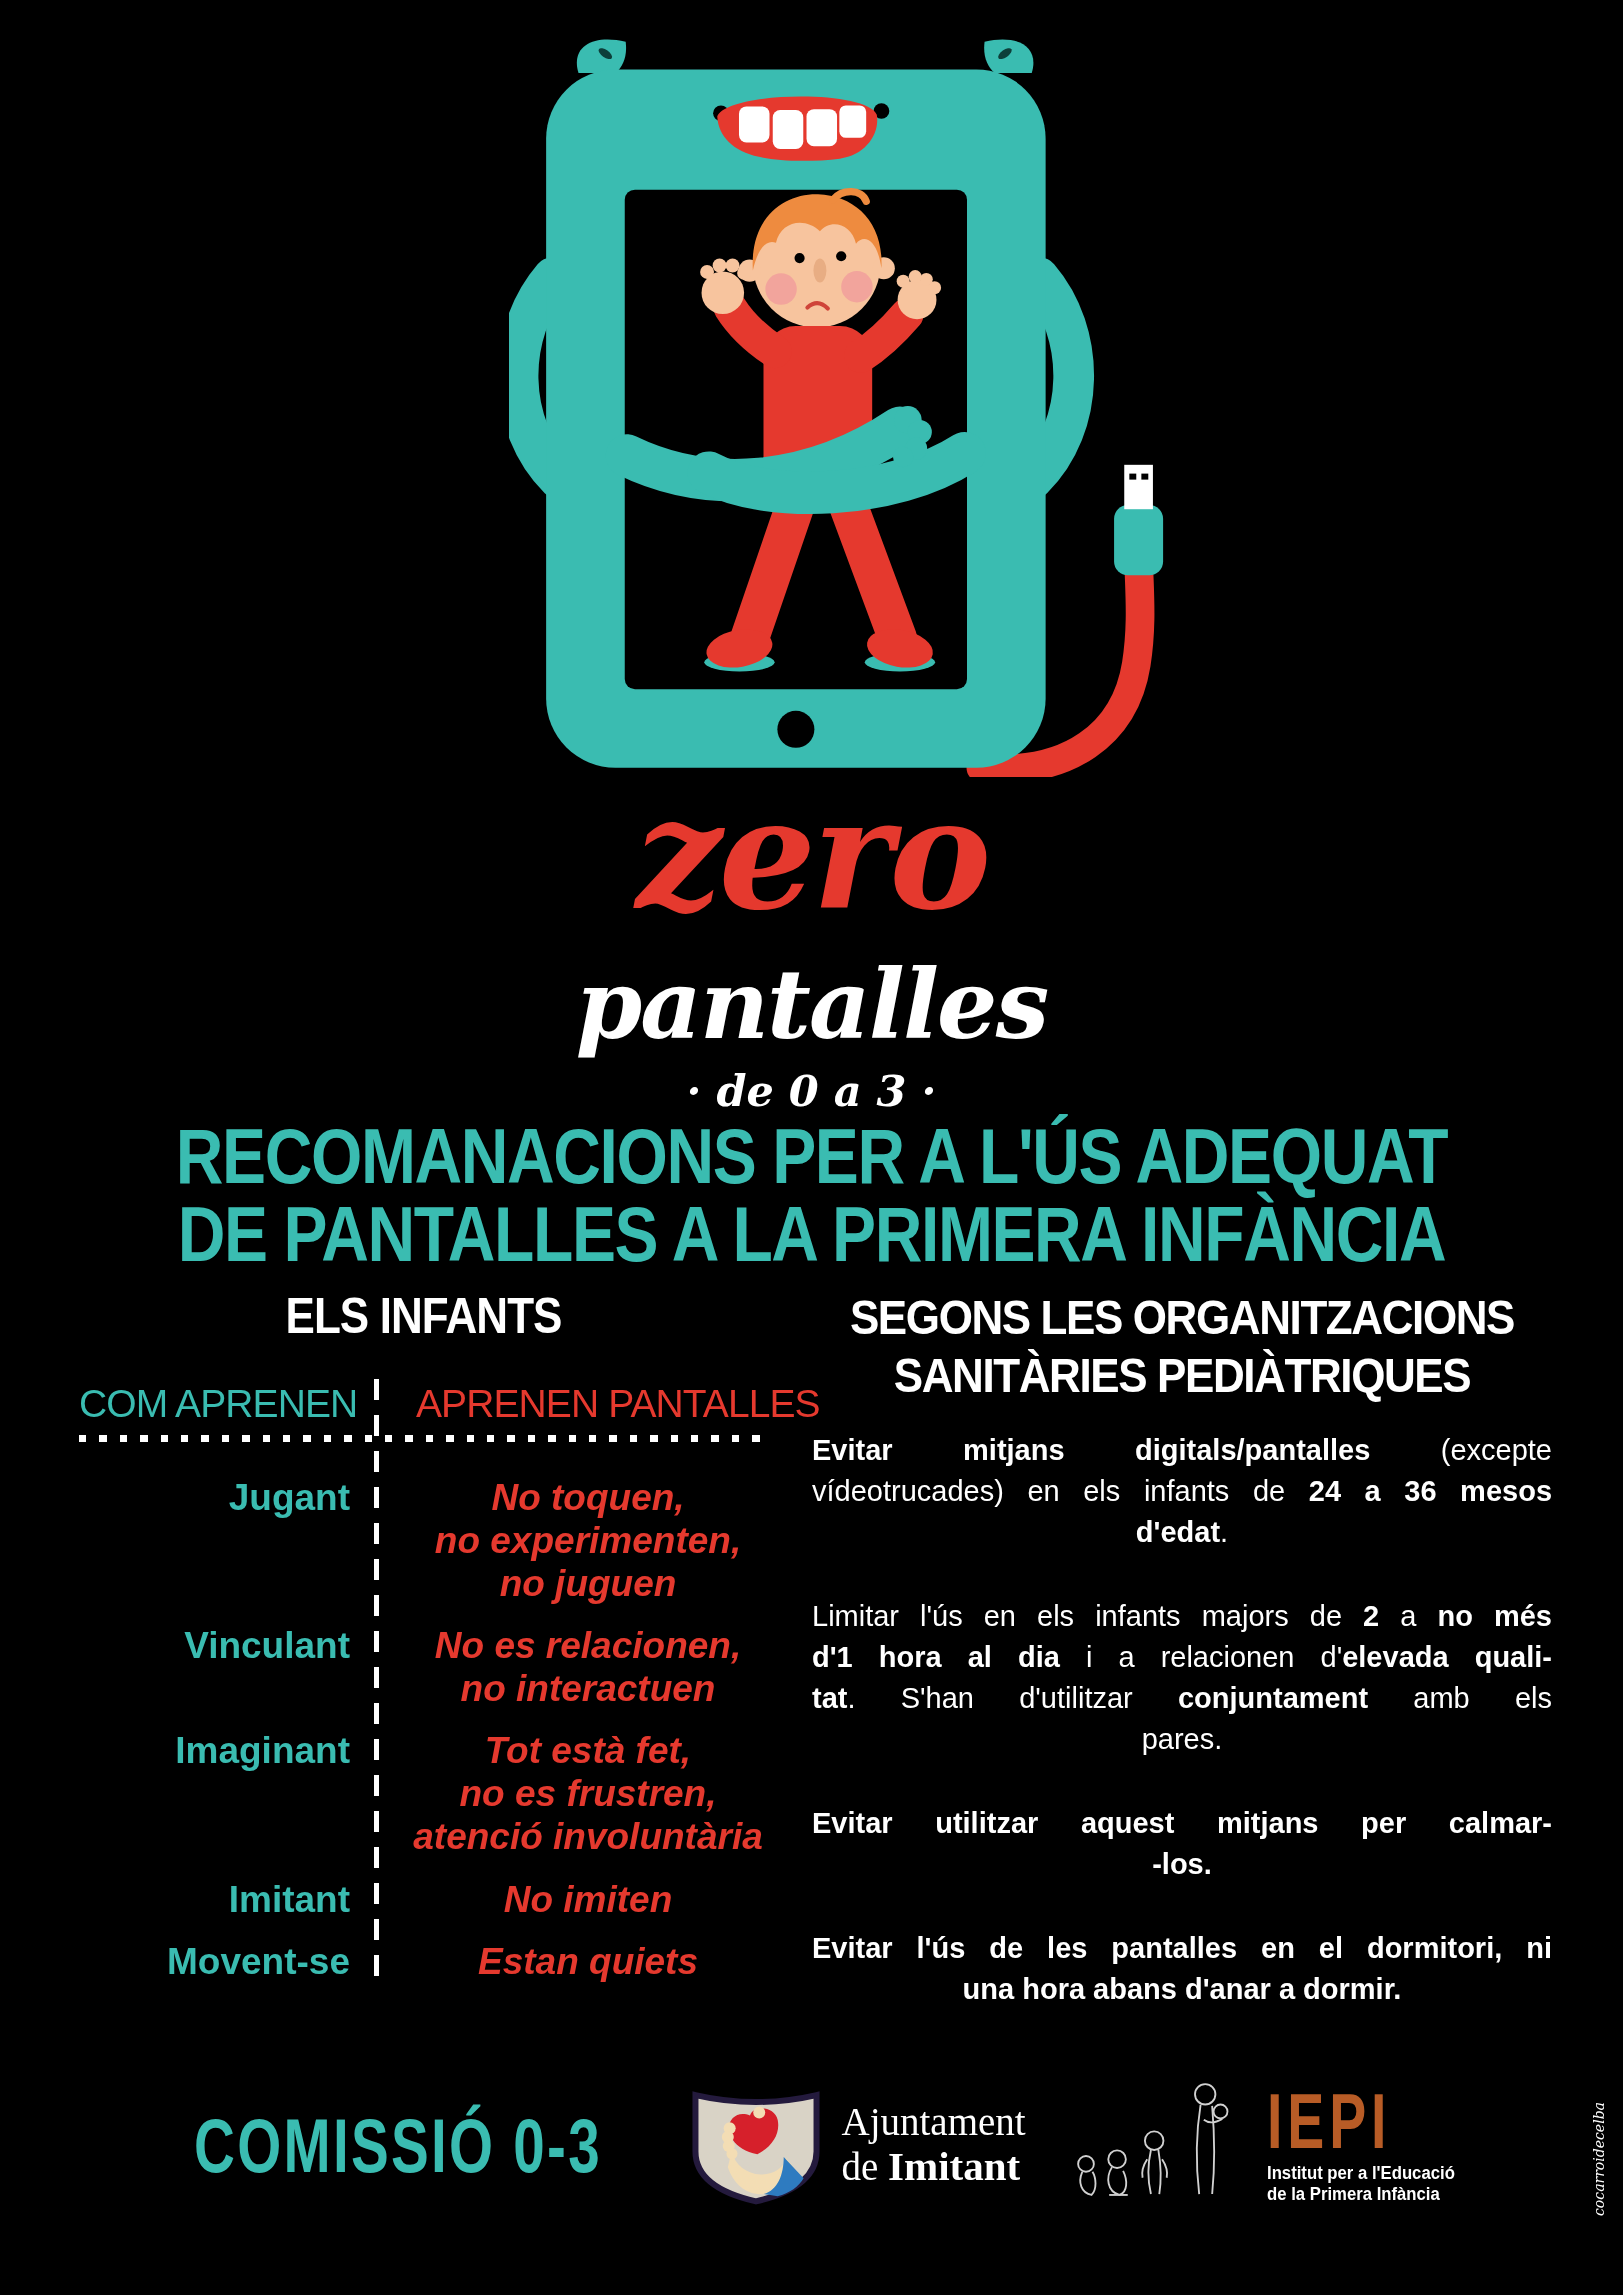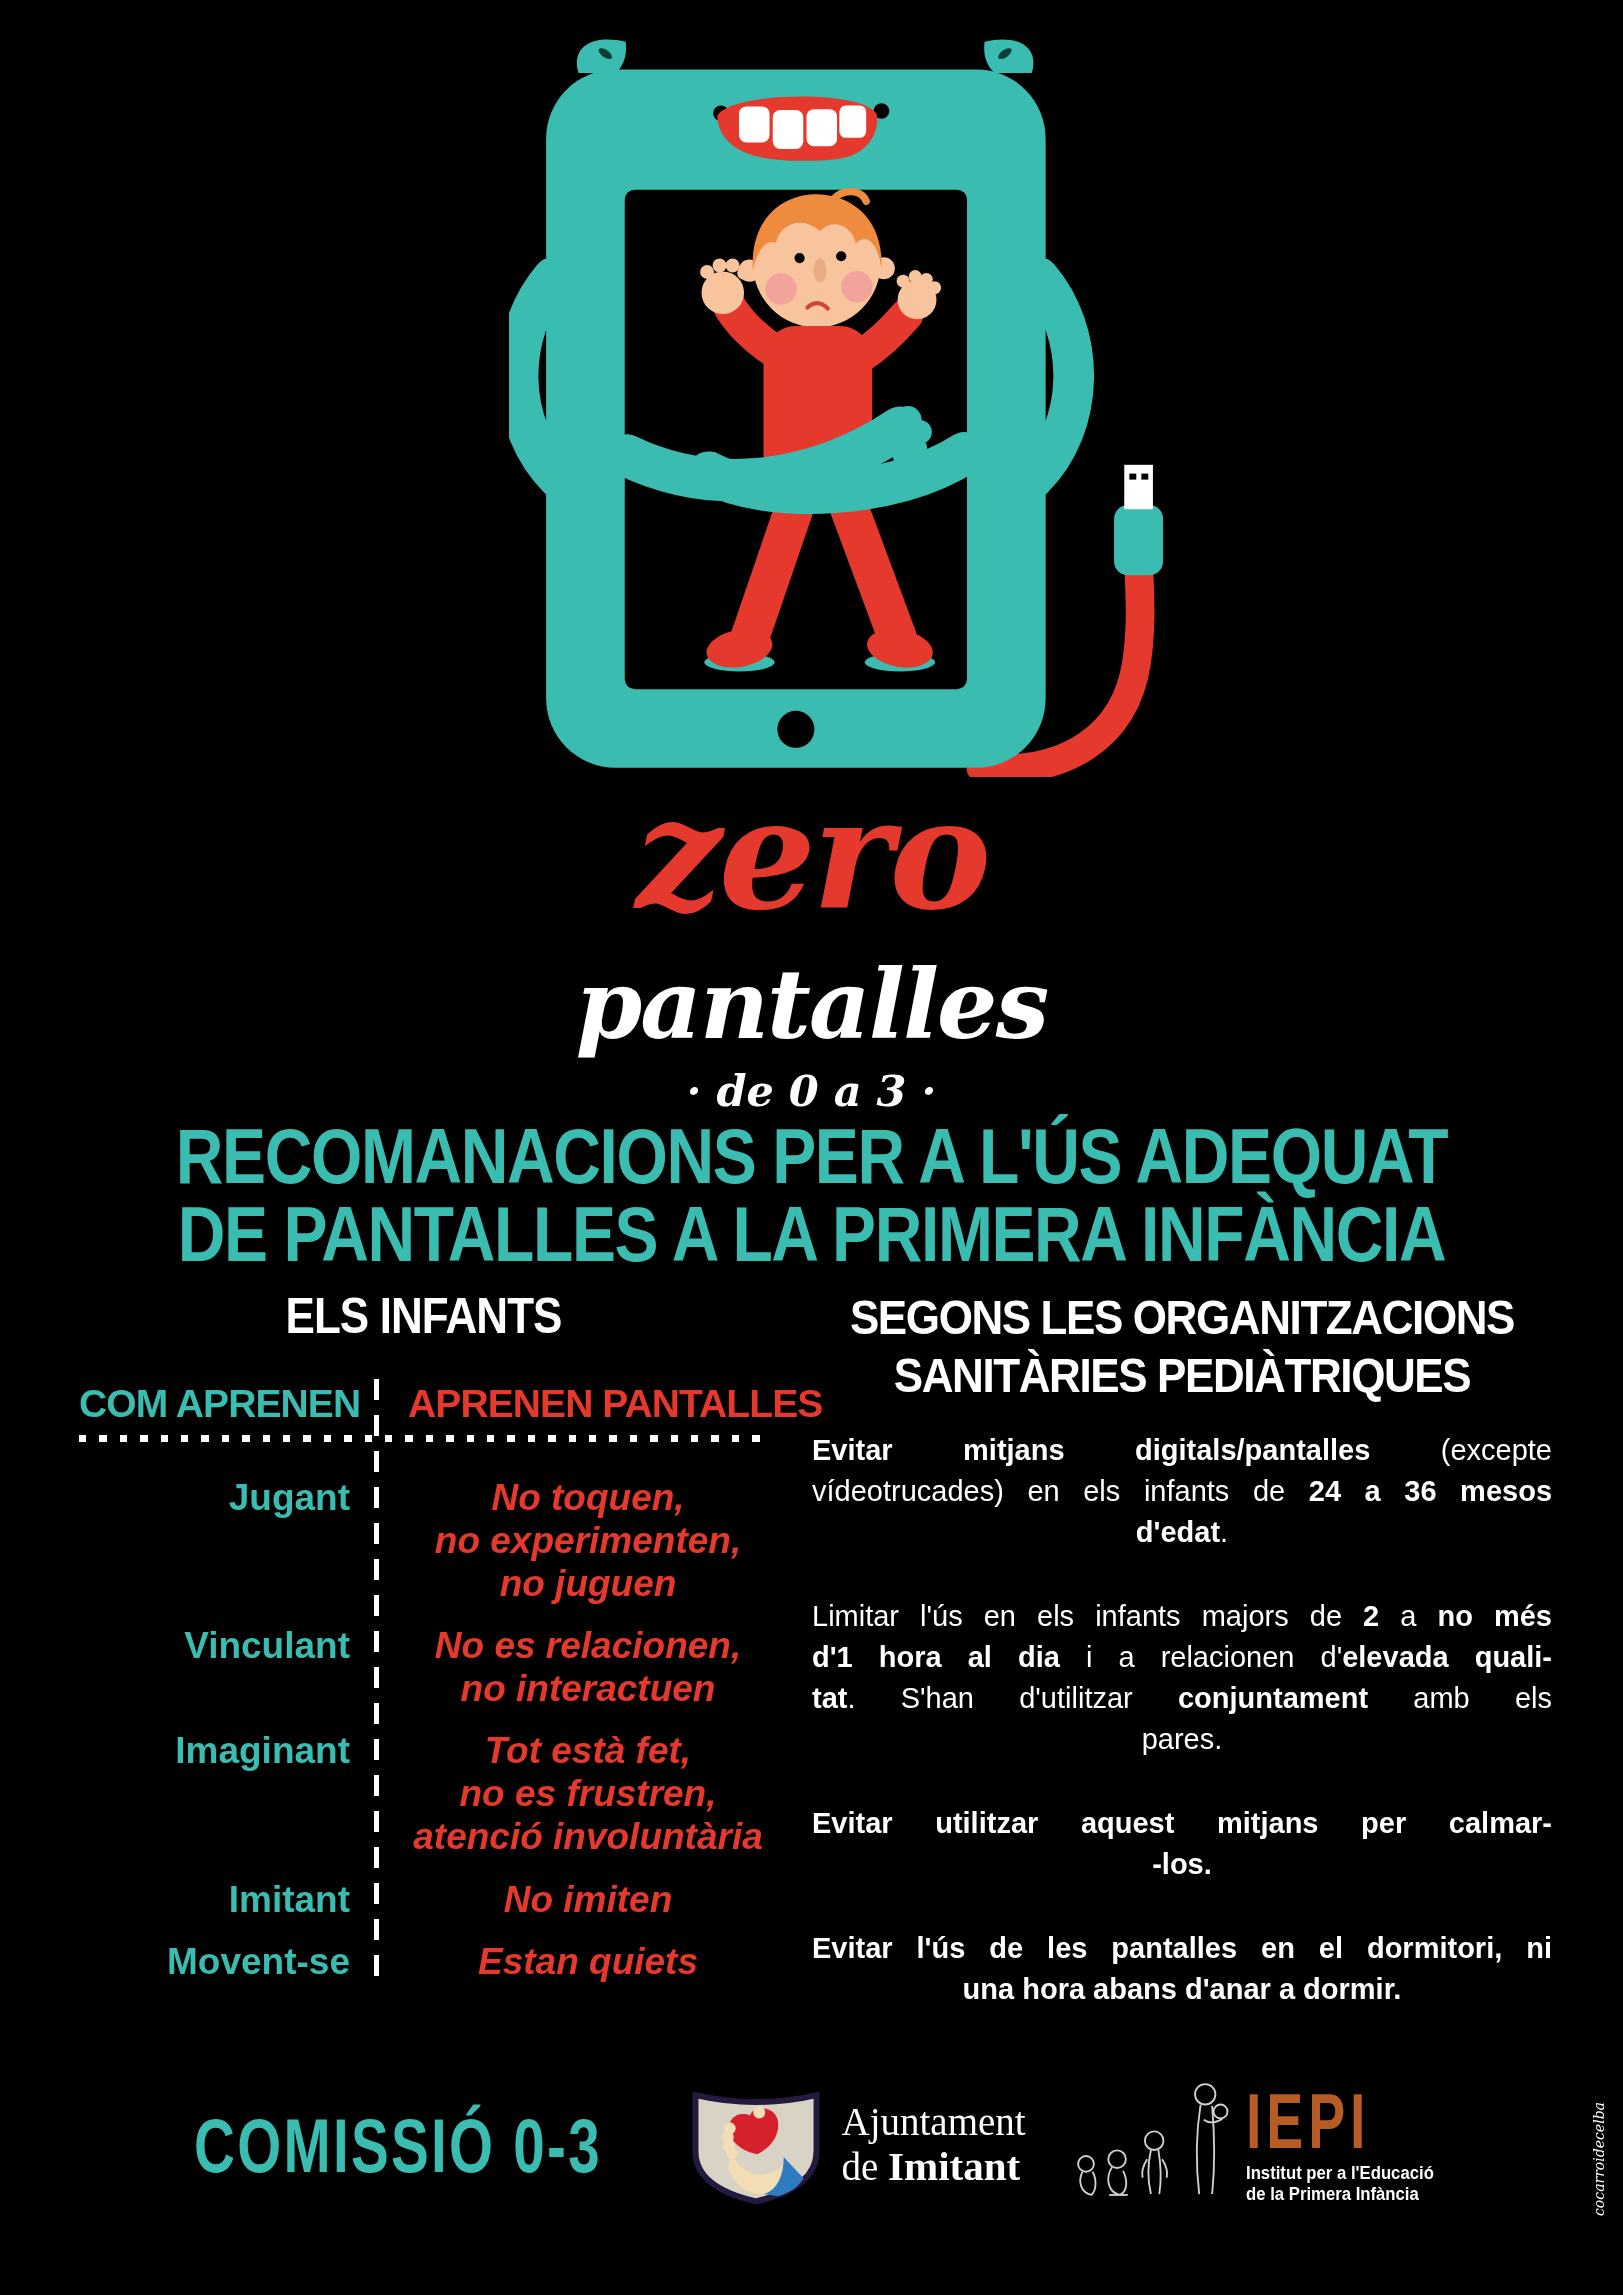--- a/index.html
+++ b/index.html
@@ -26,21 +26,21 @@
   
   .title{top:1117px;left:0;width:100%;text-align:center;color:var(--teal);}
   .title-line{display:block;font-weight:700;font-size:66px;line-height:78px;
     letter-spacing:-1.4px;white-space:nowrap;transform:scale(1,1.18);}
 
   
   .left-col{left:79px;top:1293px;width:689px;}
   .left-col h3{font-weight:700;font-size:44px;line-height:46px;text-align:center;
     letter-spacing:-0.9px;color:var(--white);margin-bottom:43px;transform:scale(1,1.12);}
   .cols-header{display:grid;grid-template-columns:294px 1fr;line-height:43px;
-    font-weight:700;font-size:39px;letter-spacing:-0.9px;white-space:nowrap;}
+    font-weight:400;font-size:39px;letter-spacing:-0.9px;white-space:nowrap;gap:8px;}
   .col-how{color:var(--teal);text-align:right;padding-right:23px;}
   .col-screen{color:var(--red);padding-left:35px;}
   .dotline{height:6.5px;margin:10.2px 0 34px 0;
     background:repeating-linear-gradient(to right,var(--white) 0 7.4px,transparent 7.4px 20.4px);}
   .dashline{position:absolute;left:295px;top:86px;width:5.1px;height:605px;
     background:repeating-linear-gradient(to bottom,var(--white) 0 21px,transparent 21px 36px);}
   .lrow{display:grid;grid-template-columns:294px 1fr;margin-bottom:19.4px;}
   .lrow .row-label{color:var(--teal);font-weight:700;font-size:37px;line-height:43px;
     text-align:right;padding-right:23px;}
   .lrow .row-values{padding-left:35px;text-align:center;}
@@ -57,21 +57,21 @@
   .pline.just{text-align:justify;text-align-last:justify;}
   .para .b{font-weight:700;}
 
   
   .comissio{left:194px;top:2103px;font-weight:700;font-size:69px;line-height:88px;
     color:var(--teal);letter-spacing:2.8px;transform:scale(0.82,1.1);
     transform-origin:left center;white-space:nowrap;}
   .ajuntament{left:689px;top:2082px;display:flex;align-items:center;gap:18.5px;}
   .aj-text{font-family:"Liberation Serif",serif;font-size:39px;line-height:44px;color:var(--white);}
   .aj-text .bold{font-weight:700;font-size:41px;}
-  .iepi{left:1073px;top:2078px;display:flex;align-items:flex-start;gap:6px;}
+  .iepi{left:1073px;top:2078px;display:flex;align-items:flex-start;gap:27px;}
   .iepi-right{padding-top:4.6px;}
   .iepi-acro{color:var(--orange);font-weight:700;font-size:74px;line-height:74px;
     letter-spacing:6.5px;transform:scale(0.75,1.05);transform-origin:left top;white-space:nowrap;}
   .iepi-sub{margin-top:6.5px;font-weight:700;font-size:17.6px;line-height:21px;
     color:var(--white);transform:scale(0.95,1);transform-origin:left top;white-space:nowrap;}
   .signature{left:1529px;top:2151px;width:139px;text-align:center;
     font-family:"DejaVu Serif",serif;font-style:italic;font-size:14px;color:var(--white);
     transform:rotate(-90deg);transform-origin:center;white-space:nowrap;}
 </style>
 </head>

